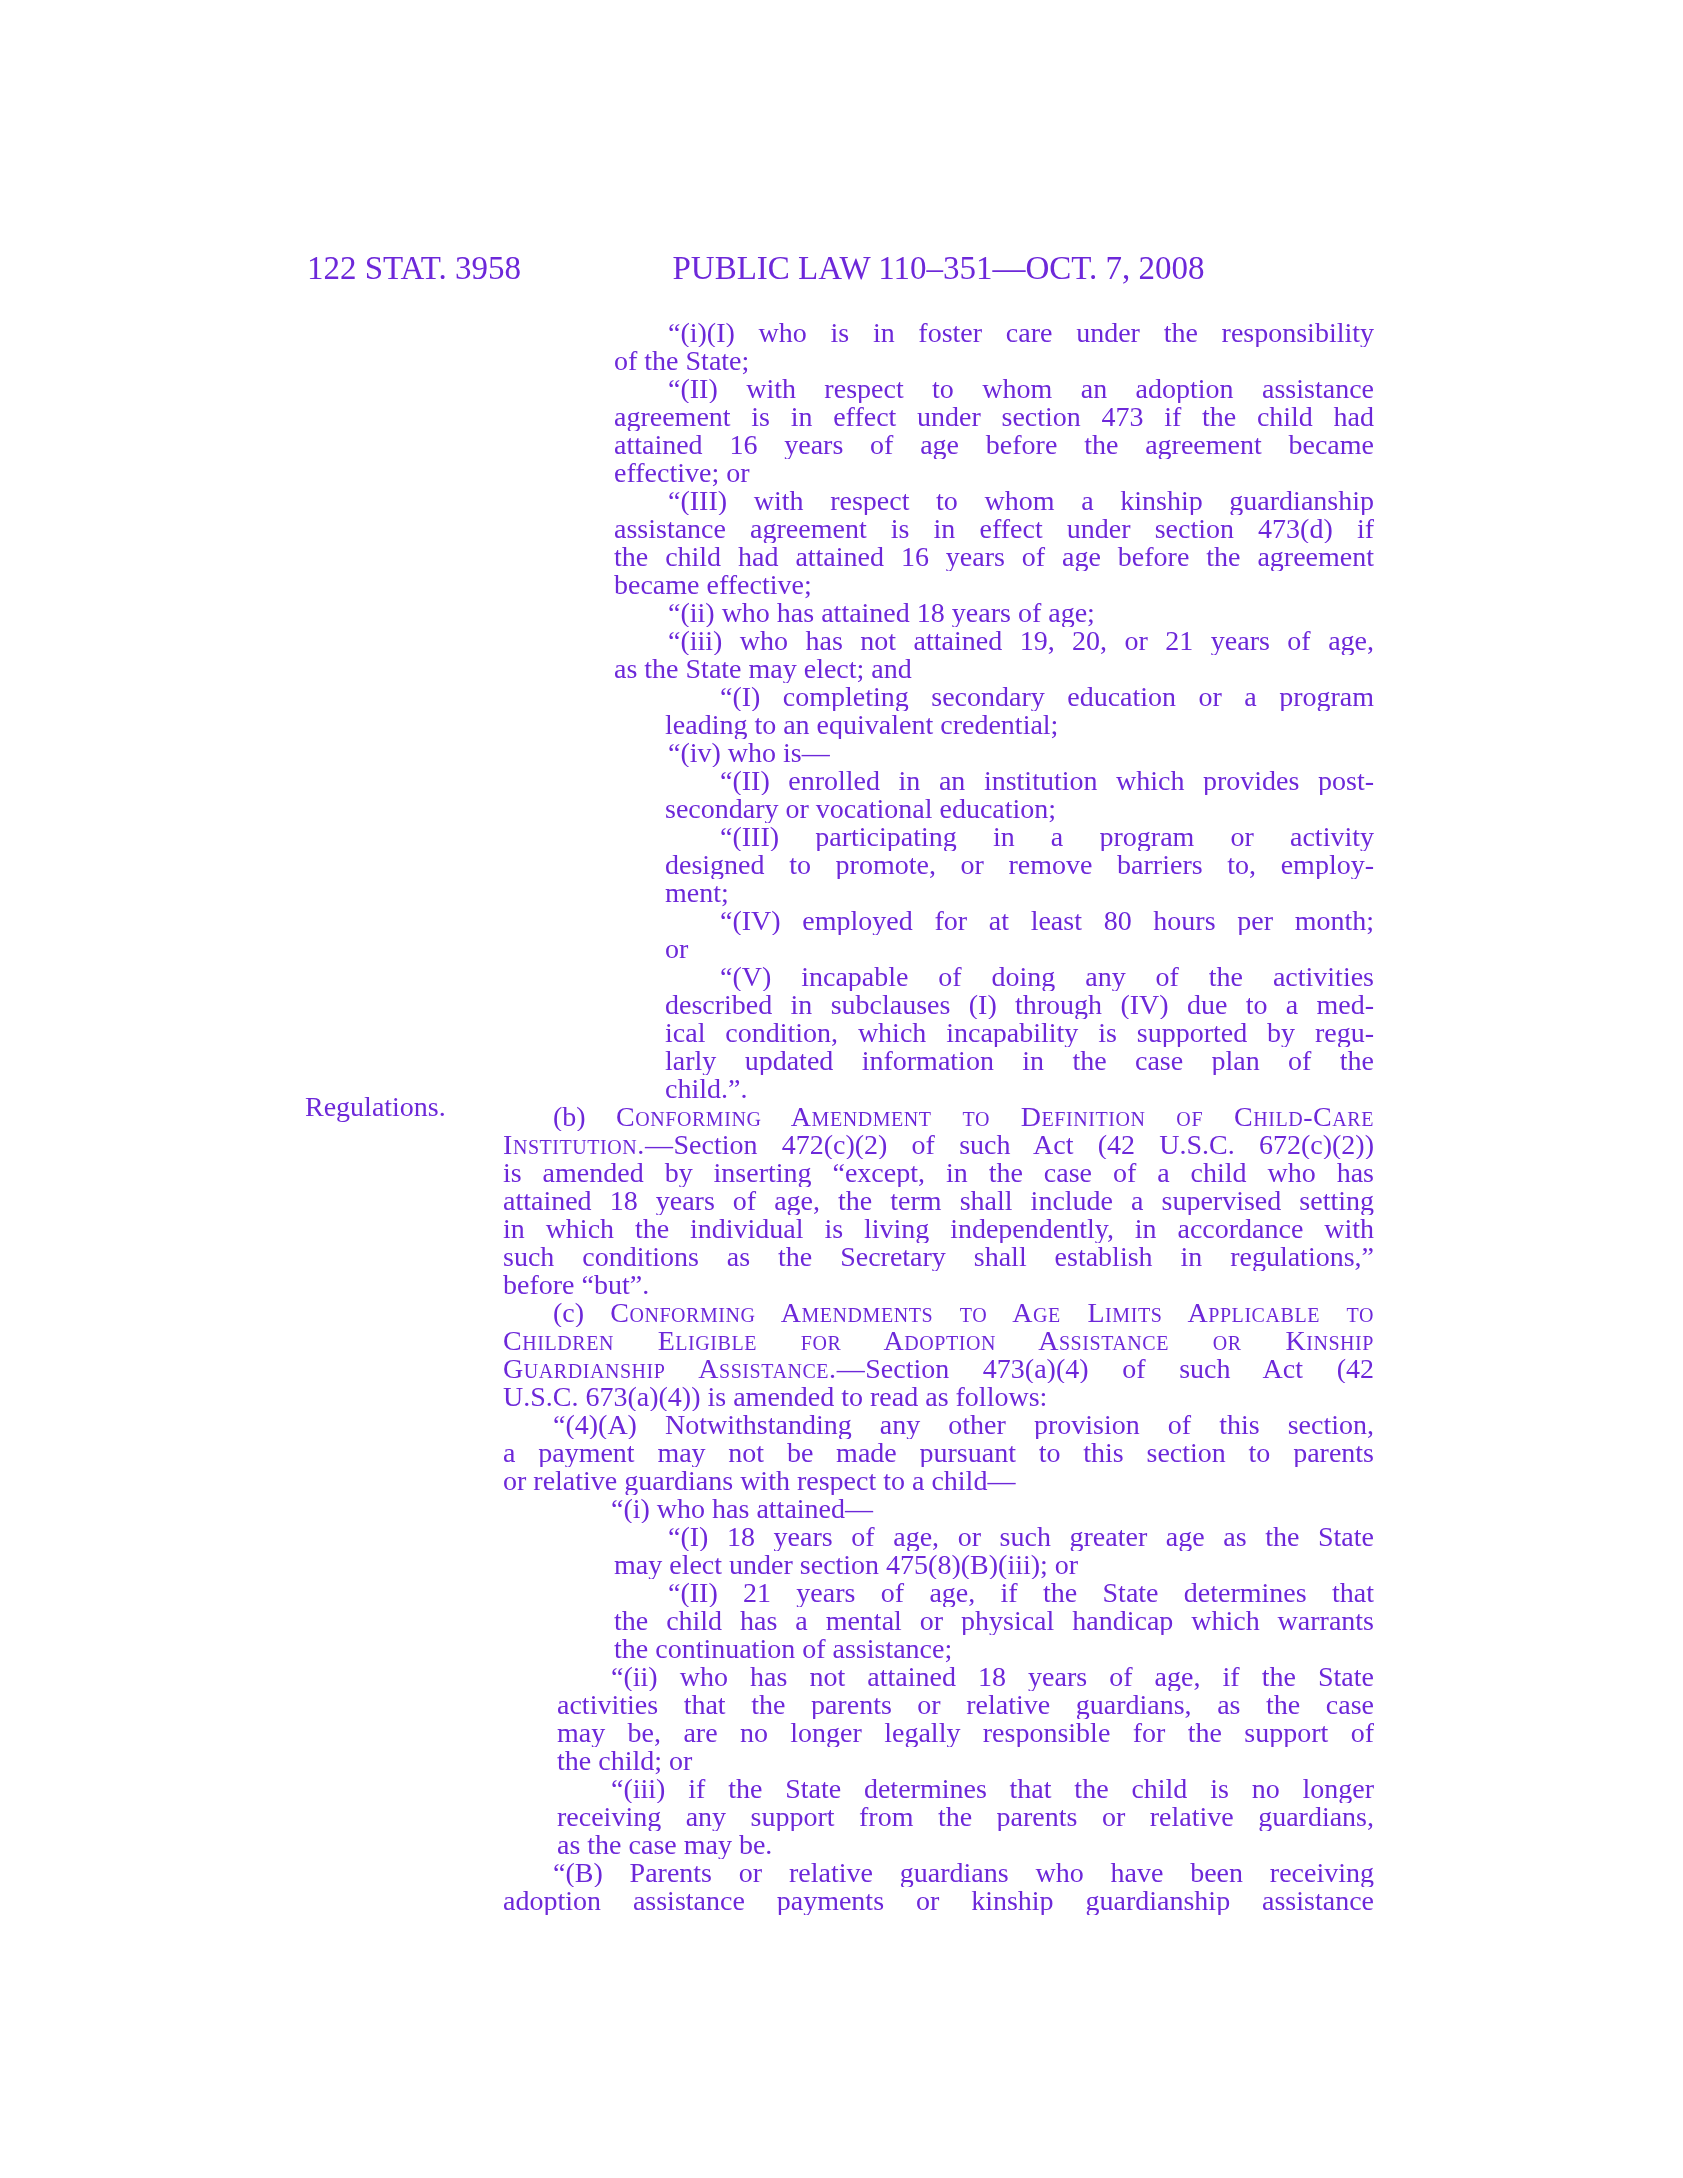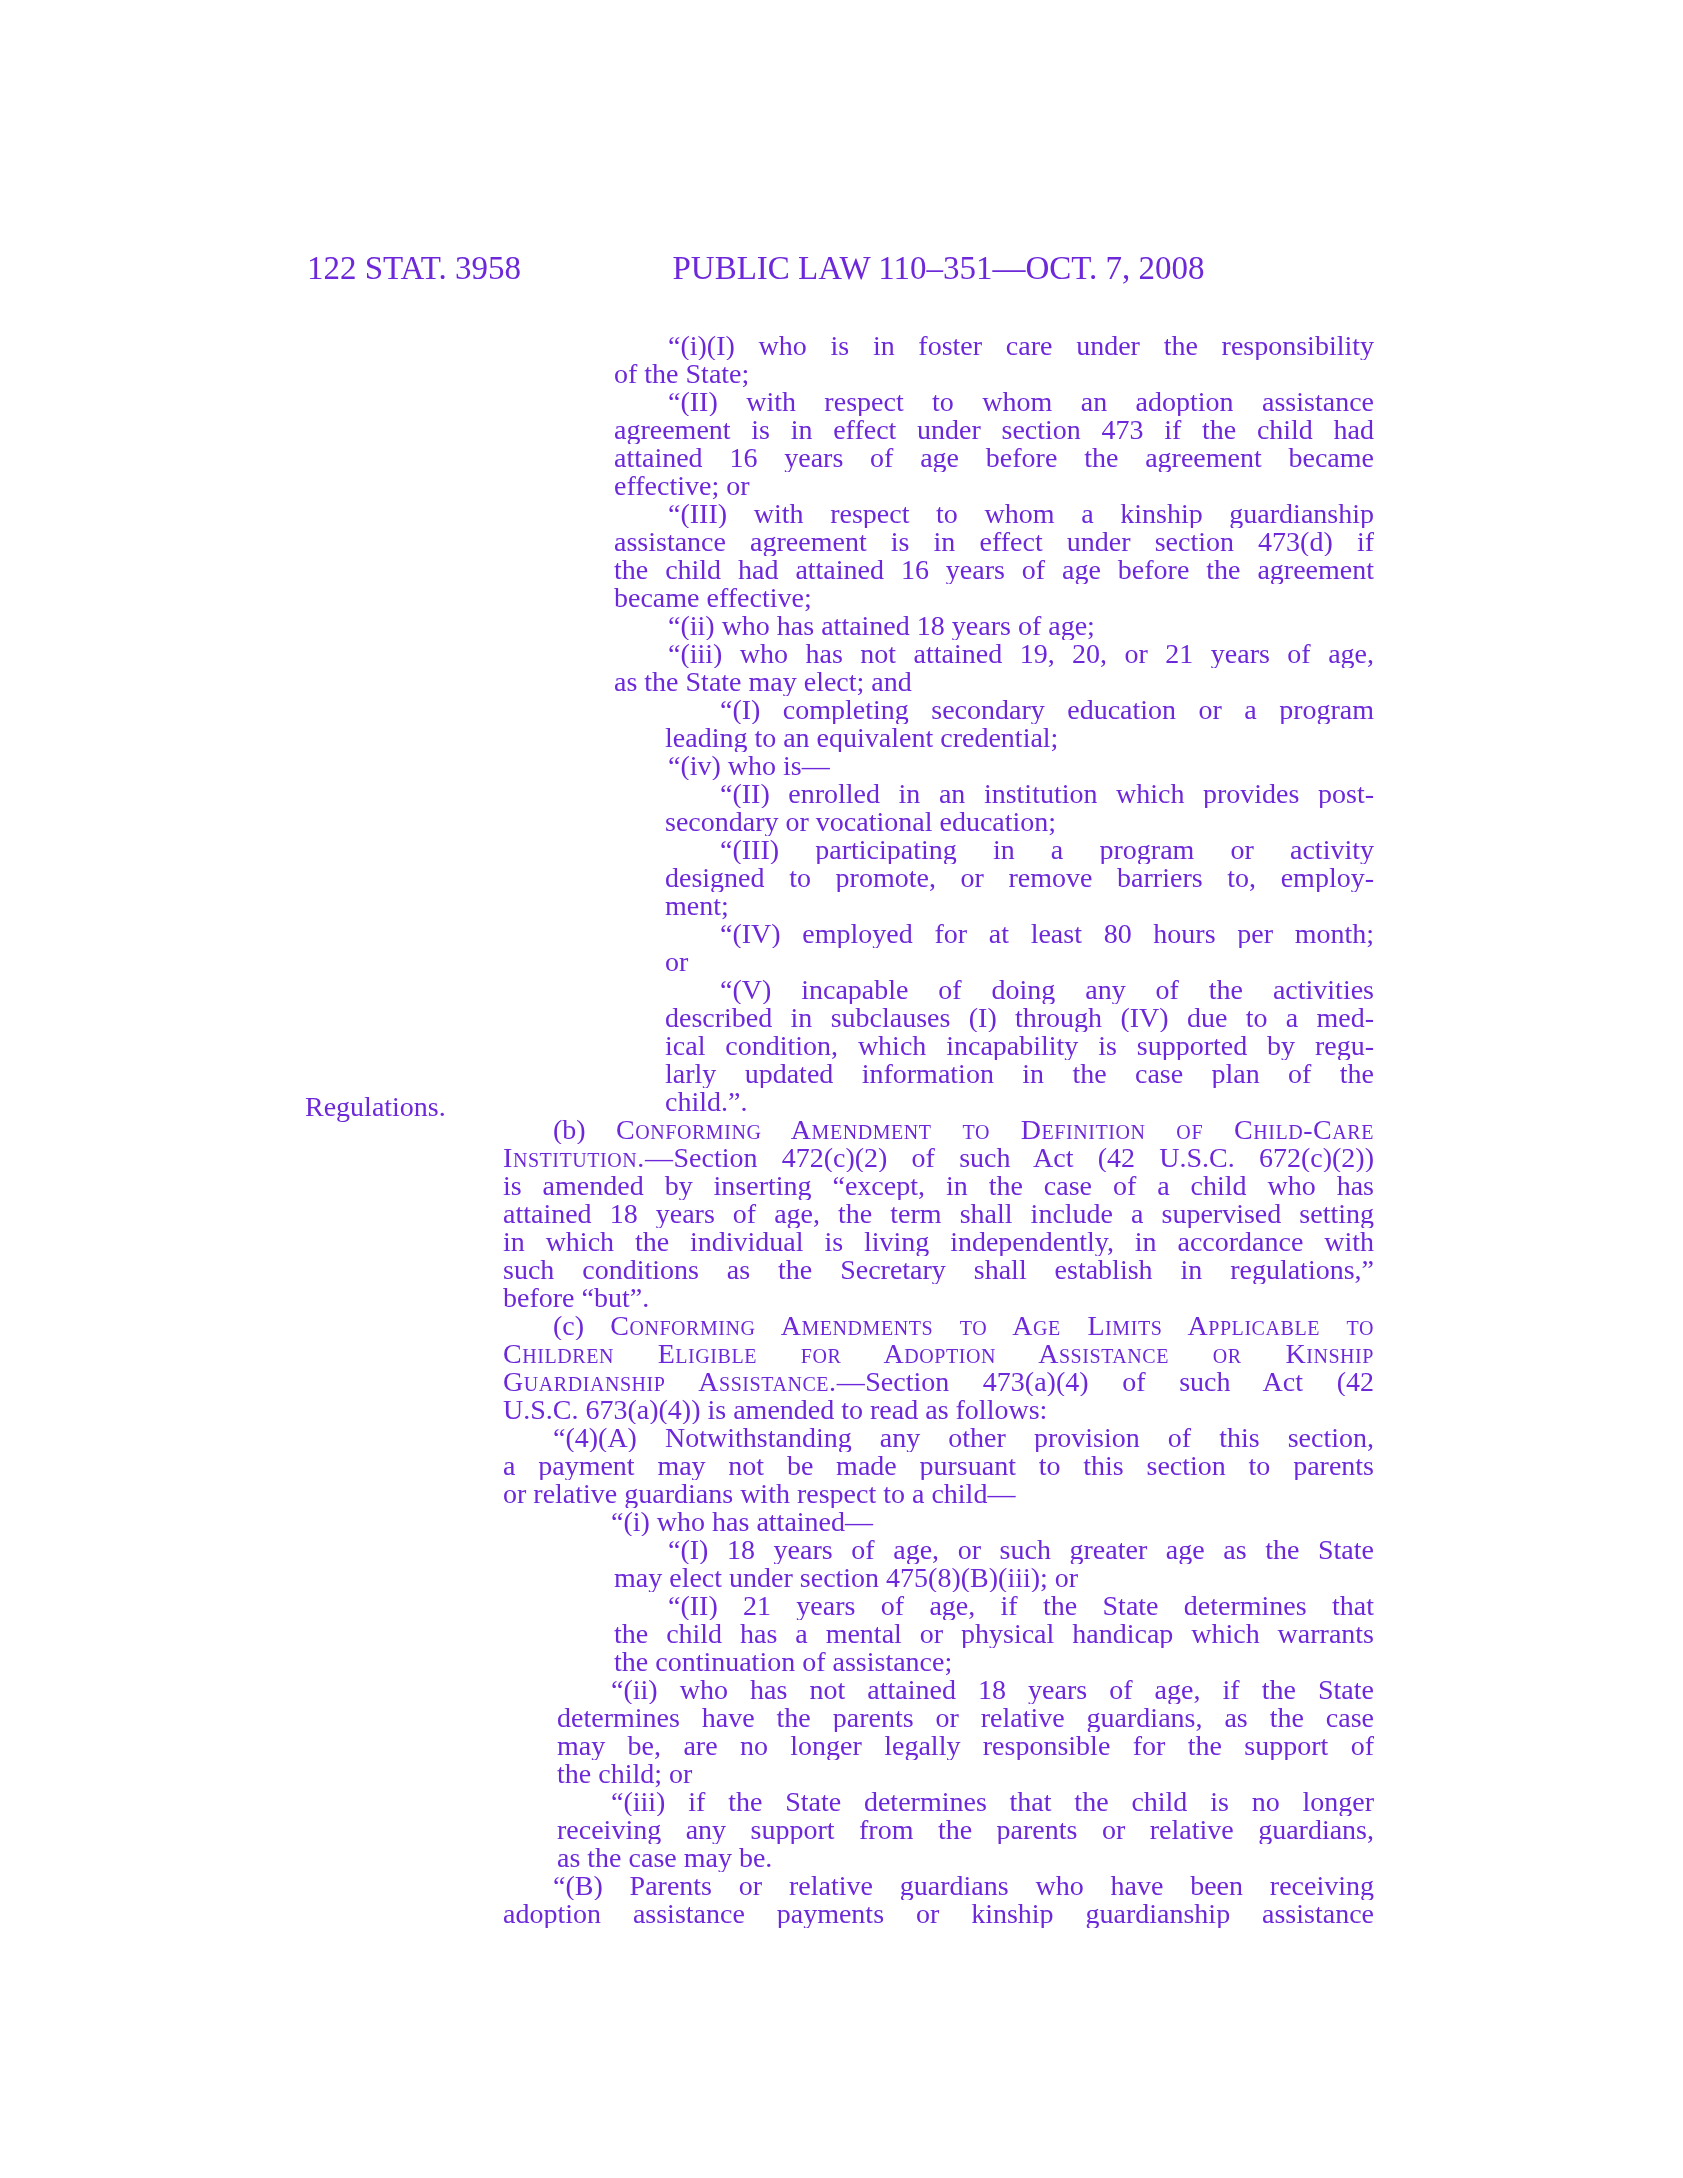--- a/index.html
+++ b/index.html
@@ -34,21 +34,21 @@
     position: absolute;
     left: 305px;
     top: 1093px;
     font-size: 28px;
     line-height: 28px;
     white-space: nowrap;
   }
   .body-text {
     position: absolute;
     left: 503px;
-    top: 332px;
+    top: 319px;
     width: 871px;
     font-size: 28px;
   }
   .line {
     line-height: 28px;
     height: 28px;
     overflow: hidden;
     text-align: left;
   }
   .line.j {
@@ -149,21 +149,21 @@
         <div class="line first j">“(I) 18 years of age, or such greater age as the State</div>
         <div class="line">may elect under section 475(8)(B)(iii); or</div>
       </div>
       <div class="para q2">
         <div class="line first j">“(II) 21 years of age, if the State determines that</div>
         <div class="line j">the child has a mental or physical handicap which warrants</div>
         <div class="line">the continuation of assistance;</div>
       </div>
       <div class="para q1">
         <div class="line first j">“(ii) who has not attained 18 years of age, if the State</div>
-        <div class="line j">determines have the parents or relative guardians, as the case</div>
+        <div class="line j">activities that the parents or relative guardians, as the case</div>
         <div class="line j">may be, are no longer legally responsible for the support of</div>
         <div class="line">the child; or</div>
       </div>
       <div class="para q1">
         <div class="line first j">“(iii) if the State determines that the child is no longer</div>
         <div class="line j">receiving any support from the parents or relative guardians,</div>
         <div class="line">as the case may be.</div>
       </div>
       <div class="para p0">
         <div class="line first j">“(B) Parents or relative guardians who have been receiving</div>

